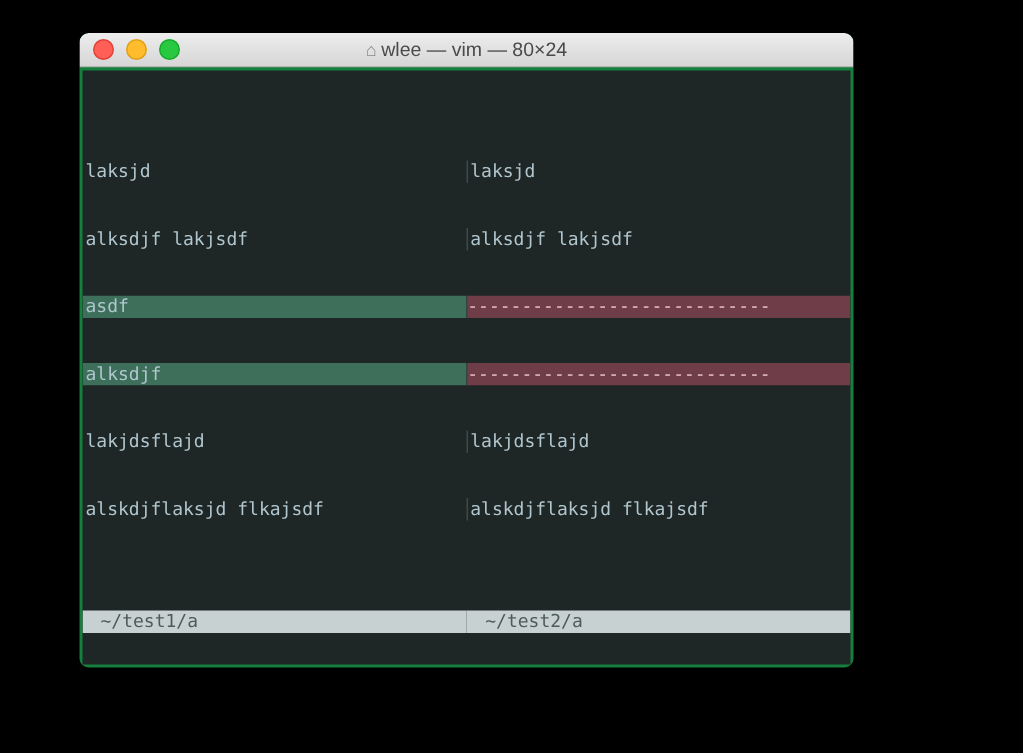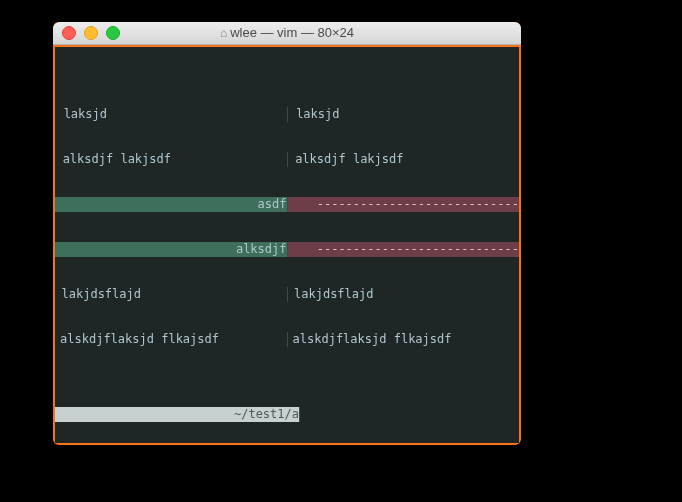--- a/index.html
+++ b/index.html
@@ -10,23 +10,23 @@
     height: 502px;
     font-family: Menlo, Monaco, Consolas, monospace;
     font-size: 12px;
     line-height: 15px;
     overflow: hidden;
   }
   .window {
     position: absolute;
     left: 53px;
     top: 22px;
-    width: 468px;
+    width: 516px;
     height: 423px;
-    background: #f97316;
+    background: #15803d;
     border-radius: 6px;
     box-shadow: 0 12px 40px rgba(0,0,0,0.7);
     overflow: hidden;
   }
   .titlebar {
     height: 22px;
     background: linear-gradient(#ededed, #d6d6d6);
     border-bottom: 1px solid #b4b4b4;
     display: flex;
     align-items: center;
@@ -74,21 +74,20 @@
   }
   .row {
     height: 15px;
     display: flex;
     white-space: pre;
   }
   .pane-left, .pane-right {
     width: 50%;
     position: relative;
     overflow: hidden;
-    text-align: right;
   }
   .pane-divider {
     width: 1px;
     background: #3b4b4b;
   }
   .filetext {
     color: #b0c6ce;
     padding-left: 2px;
   }
   .diff-add {
@@ -161,20 +160,21 @@
     <div class="row">
       <div class="pane-left"><span class="fullrow"><span class="filetext">alskdjflaksjd flkajsdf</span><span class="eol-black" style="display:inline-block;width:calc(100% - 164px);"></span></span></div>
       <div class="pane-divider"></div>
       <div class="pane-right"><span class="fullrow"><span class="filetext">alskdjflaksjd flkajsdf</span><span class="eol-black" style="display:inline-block;width:calc(100% - 164px);"></span></span></div>
     </div>
 
     
     <div class="row">
       <div class="pane-left path-bar">~/test1/a</div>
       <div class="pane-divider"></div>
+      <div class="pane-right path-bar">~/test2/a</div>
     </div>
 
     
     
     
 
     
     
     
     

